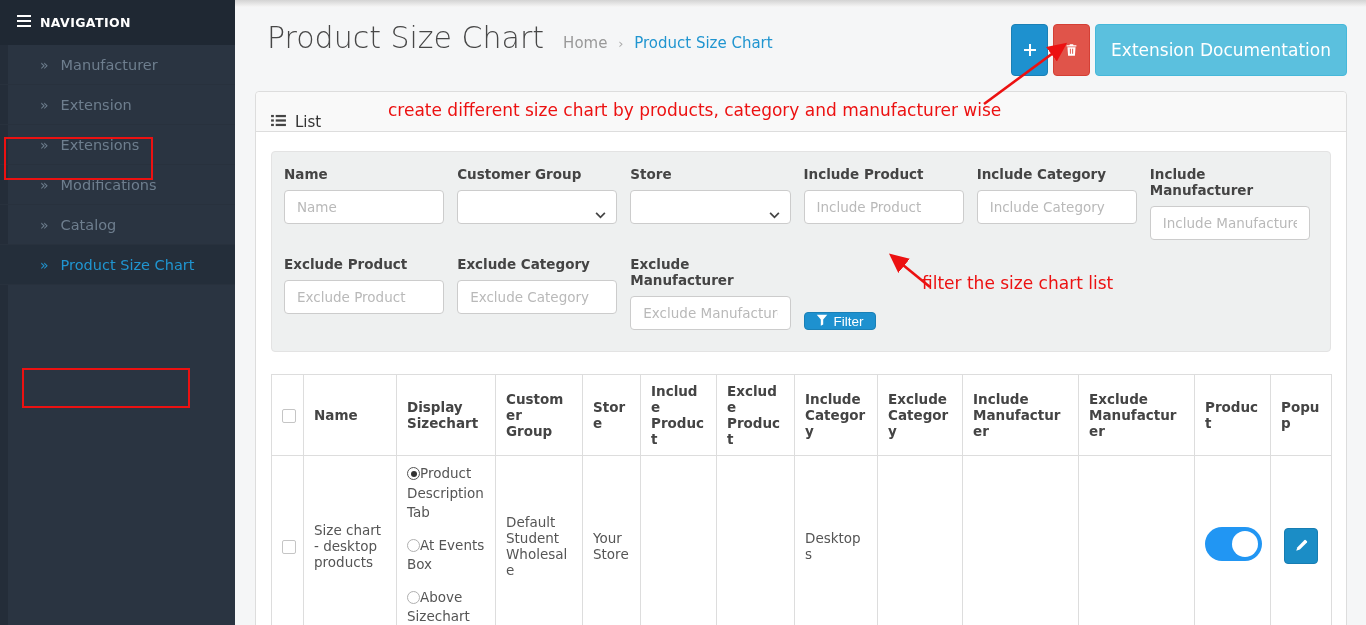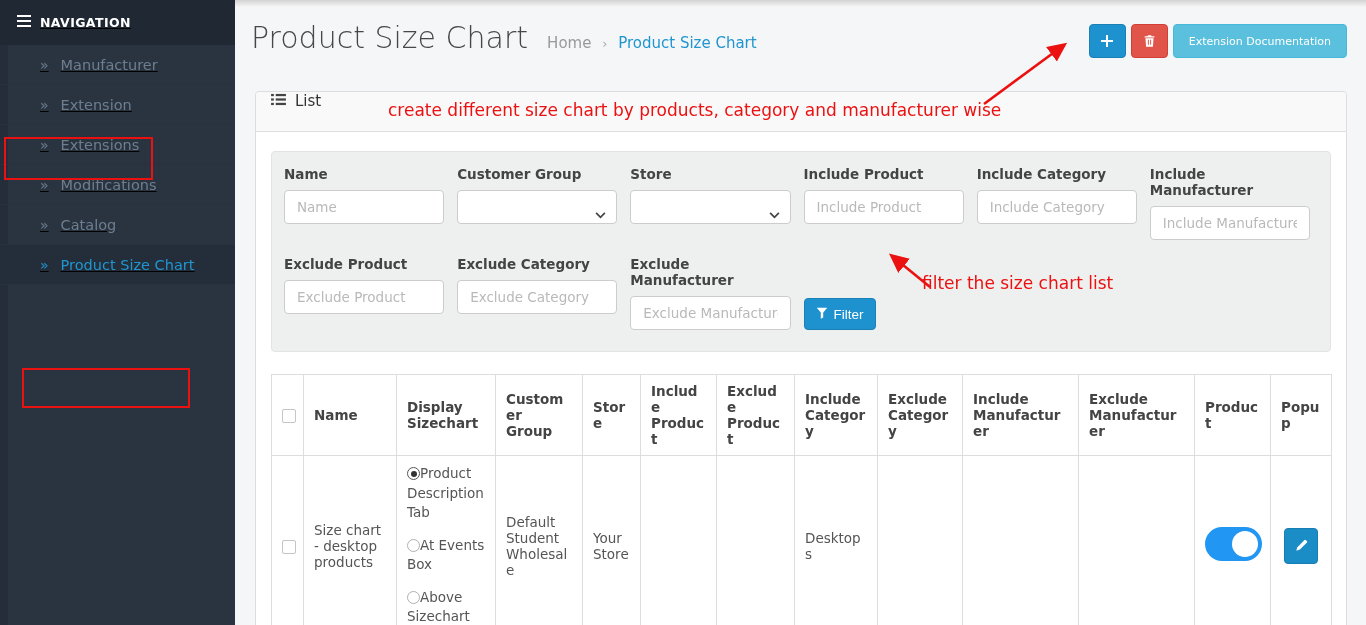--- a/index.html
+++ b/index.html
@@ -1,66 +1,66 @@
 <!DOCTYPE html>
 <html><head>
 <meta charset="utf-8">
 <style>
   * { margin:0; padding:0; box-sizing:border-box; }
   body { font-family:"DejaVu Sans", sans-serif; }
   .page { position:relative; width:1366px; height:625px; background:#f5f6f7; overflow:hidden; }
 
   
-  .sidebar { position:absolute; left:0; top:0; width:235px; height:625px; background:#2a3441;text-decoration:underline; }
+  .sidebar { position:absolute; left:0; top:0; width:235px; height:625px; background:#2a3441; }
   .sidebar-edge { position:absolute; left:0; top:0; width:8px; height:625px; background:#242d39; }
   .nav-header { position:relative; height:45px; background:#1f2833; color:#ffffff; display:flex; align-items:center; padding-left:17px; gap:9px; font-size:12.5px; font-weight:bold; letter-spacing:.4px; }
   .nav-header svg { fill:#ffffff; }
   .nav-item { position:relative; display:flex; align-items:center; cursor:pointer; }
   .nav-item.main { height:42px; padding:0 18px 0 20px; color:#dde3ea; font-size:15px; border-bottom:1px solid #222b36; }
   .nav-item.main .nav-icon { width:26px; display:inline-flex; color:#c3ccd5; }
   .nav-item.main .nav-icon svg { fill:currentColor; }
   .nav-item.main .nav-label { flex:1; margin-left:6px; }
   .nav-chevron { color:#8a97a5; font-size:14px; font-weight:bold; }
   .nav-item.sub { height:40px; padding:0 18px 0 40px; color:#6e7e8e; font-size:14.5px; border-bottom:1px solid #28313d; }
   .sub-marker { margin-right:12px; font-size:14px; }
   .nav-item.active-main { background:#242e3a; color:#2095d0; }
   .nav-item.active-main .nav-icon { color:#1e91cf; }
   .nav-item.active-sub { background:#242e3a; color:#2095d0; }
 
   
   .main { position:absolute; left:235px; top:0; width:1131px; height:625px; background:#f5f6f7; }
   .top-shadow { height:7px; background:linear-gradient(#d3d3d3, #f6f6f6); }
-  .page-header { padding:13px 0 0 16px; white-space:nowrap; }
+  .page-header { padding:13px 0 0 32px; white-space:nowrap; }
   .page-title { display:inline; font-size:30px; font-weight:300; color:#474747; }
   .breadcrumb { display:inline; margin-left:14px; font-size:15px; }
   .crumb-home { color:#999; }
   .crumb-sep { color:#aaa; font-size:13px; margin:0 6px; }
   .crumb-link { color:#2095d0; cursor:pointer; }
   .header-buttons { position:absolute; top:24px; right:19px; display:flex; gap:5px; }
-  .btn { display:inline-flex; align-items:center; justify-content:center; height:34px; border-radius:4px; color:#fff; font-size:11px; cursor:pointer; }
+  .btn { display:inline-flex; align-items:center; justify-content:center; height:52px; border-radius:4px; color:#fff; font-size:17px; cursor:pointer; }
   .btn svg { fill:#ffffff; }
   .btn-add { width:37px; background:#1e91cf; border:1px solid #1a80b6; }
   .btn-del { width:37px; background:#e0544a; border:1px solid #d43f35; }
   .btn-doc { padding:0 15px; background:#5bc0de; border:1px solid #46b8da; }
 
   
   .panel { position:absolute; left:20px; right:19px; top:91px; bottom:-2px; background:#fff; border:1px solid #ddd; border-radius:4px 4px 0 0; }
-  .panel-heading { height:40px; background:#f9f9f9; border-bottom:1px solid #ddd; display:flex; align-items:flex-start; gap:9px; padding-left:15px; color:#333; font-size:15px; border-radius:4px 4px 0 0; }
+  .panel-heading { height:40px; background:#f9f9f9; border-bottom:1px solid #ddd; display:flex; align-items:flex-end; gap:9px; padding-left:15px; color:#333; font-size:15px; border-radius:4px 4px 0 0; }
   .panel-heading svg { fill:#444; }
   .panel-body { padding:19px 15px 0 15px; }
 
   
   .well { background:#eef0f0; border:1px solid #e3e3e3; border-radius:4px; padding:14px 20px 21px 12px; margin-bottom:22px; }
   .filter-grid { display:grid; grid-template-columns:repeat(6, 1fr); column-gap:13px; row-gap:16px; }
   .field label { display:block; font-size:13.5px; font-weight:bold; color:#444; margin-bottom:8px; }
   .field input { width:100%; height:34px; border:1px solid #ccc; border-radius:4px; padding:0 12px; font-size:13.5px; font-family:"DejaVu Sans", sans-serif; color:#555; background:#fff; outline:none; }
   .field input::placeholder { color:#b9b9b9; }
   .select { position:relative; width:100%; height:34px; border:1px solid #ccc; border-radius:4px; background:#fff; cursor:pointer; }
   .select .chev { position:absolute; right:10px; top:13px; color:#444; }
-  .btn-filter { align-self:end; width:72px; height:32px; background:#1e91cf; border:1px solid #1a80b6; border-radius:4px; color:#fff; font-size:13.5px; display:flex; align-items:center; justify-content:center; gap:6px; cursor:pointer; }
+  .btn-filter { align-self:end; width:72px; height:18px; background:#1e91cf; border:1px solid #1a80b6; border-radius:4px; color:#fff; font-size:13.5px; display:flex; align-items:center; justify-content:center; gap:6px; cursor:pointer; }
   .btn-filter svg { fill:#fff; }
 
   
   table { width:100%; border-collapse:collapse; table-layout:fixed; }
   th, td { border:1px solid #ddd; padding:8px 10px; font-size:13.5px; vertical-align:middle; word-wrap:break-word; }
   th { color:#444; text-align:left; font-weight:bold; height:60px; background:#fff; }
   td { color:#555; height:180px; }
   .cb { display:inline-block; width:14px; height:14px; background:#fff; border:1px solid #c5c5c5; border-radius:2px; vertical-align:middle; cursor:pointer; }
   td.center, th.center { text-align:center; }
   .radio-opt { display:block; margin-bottom:13px; line-height:1.45; cursor:pointer; }

